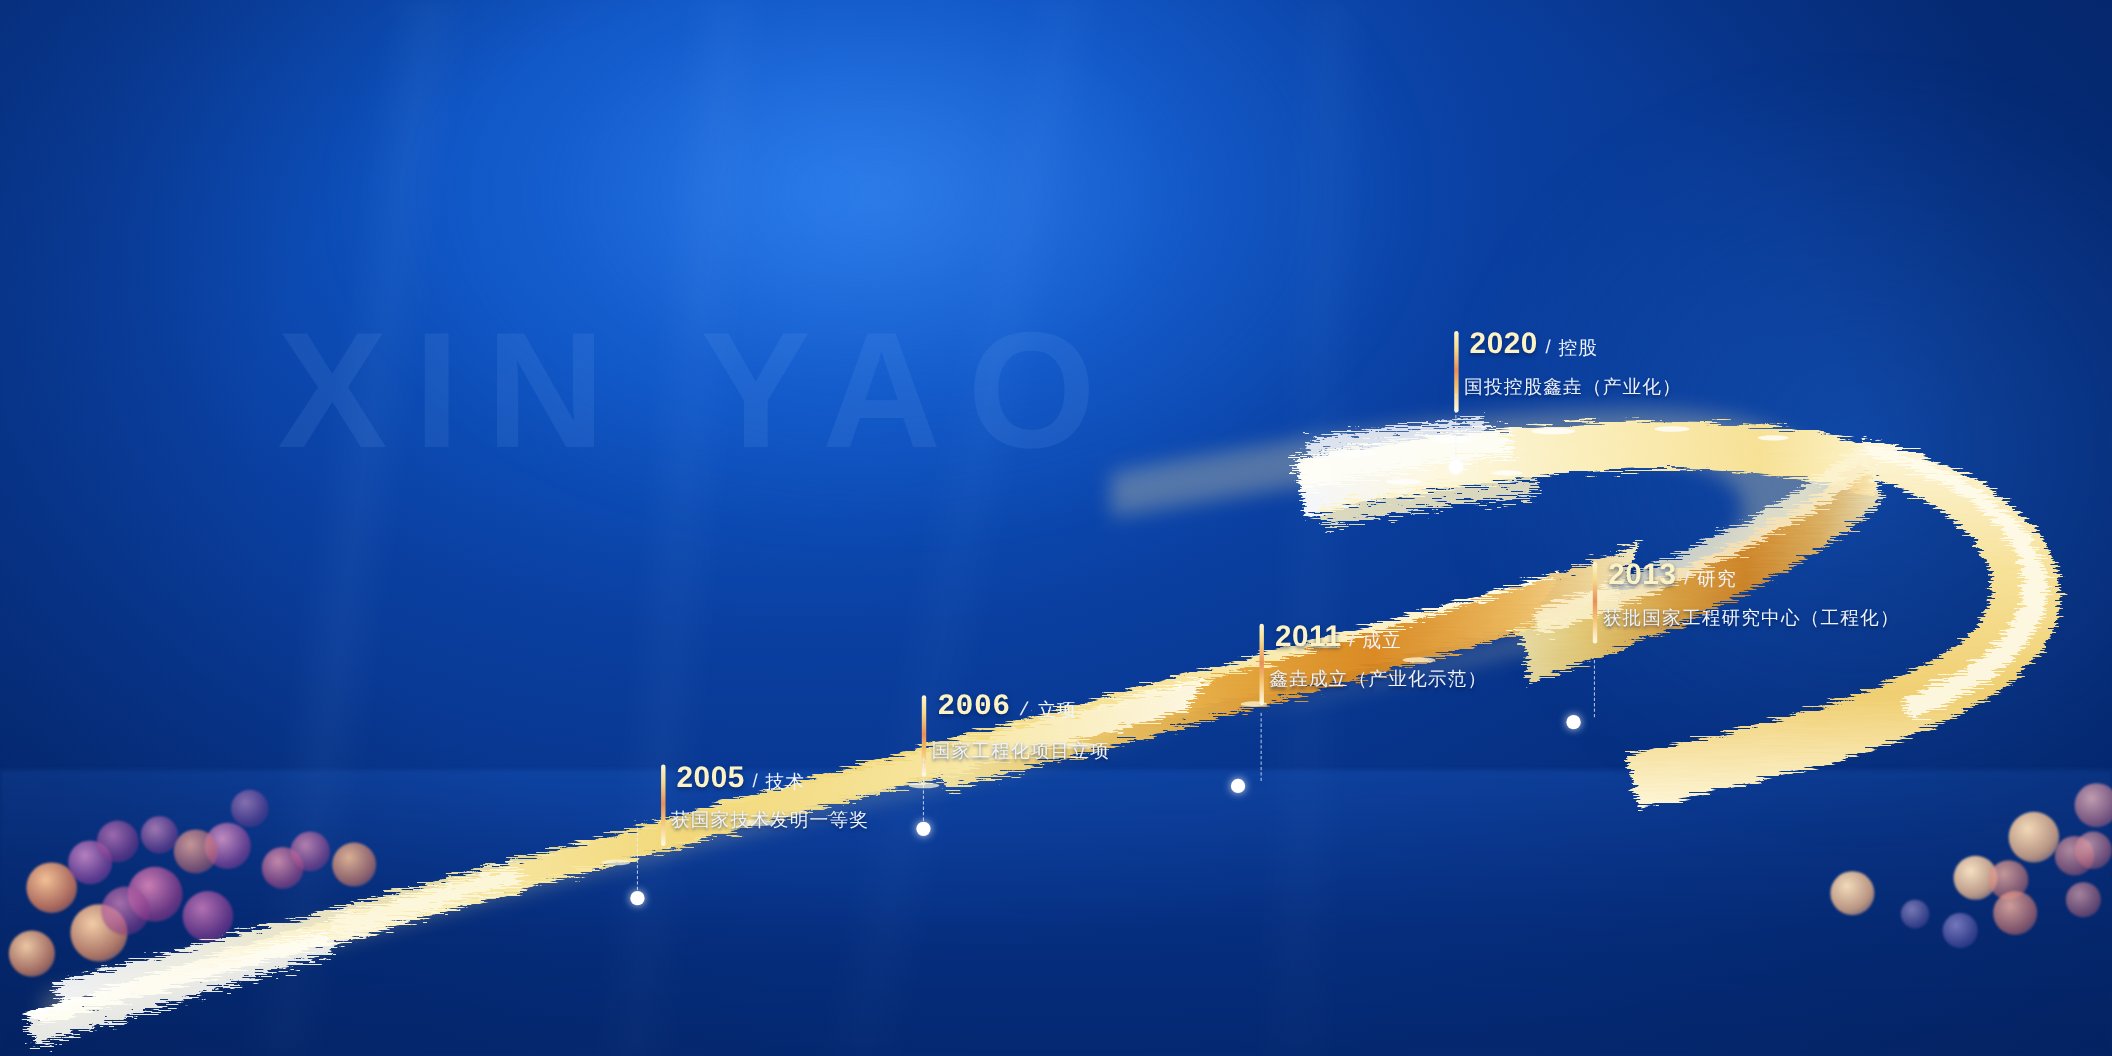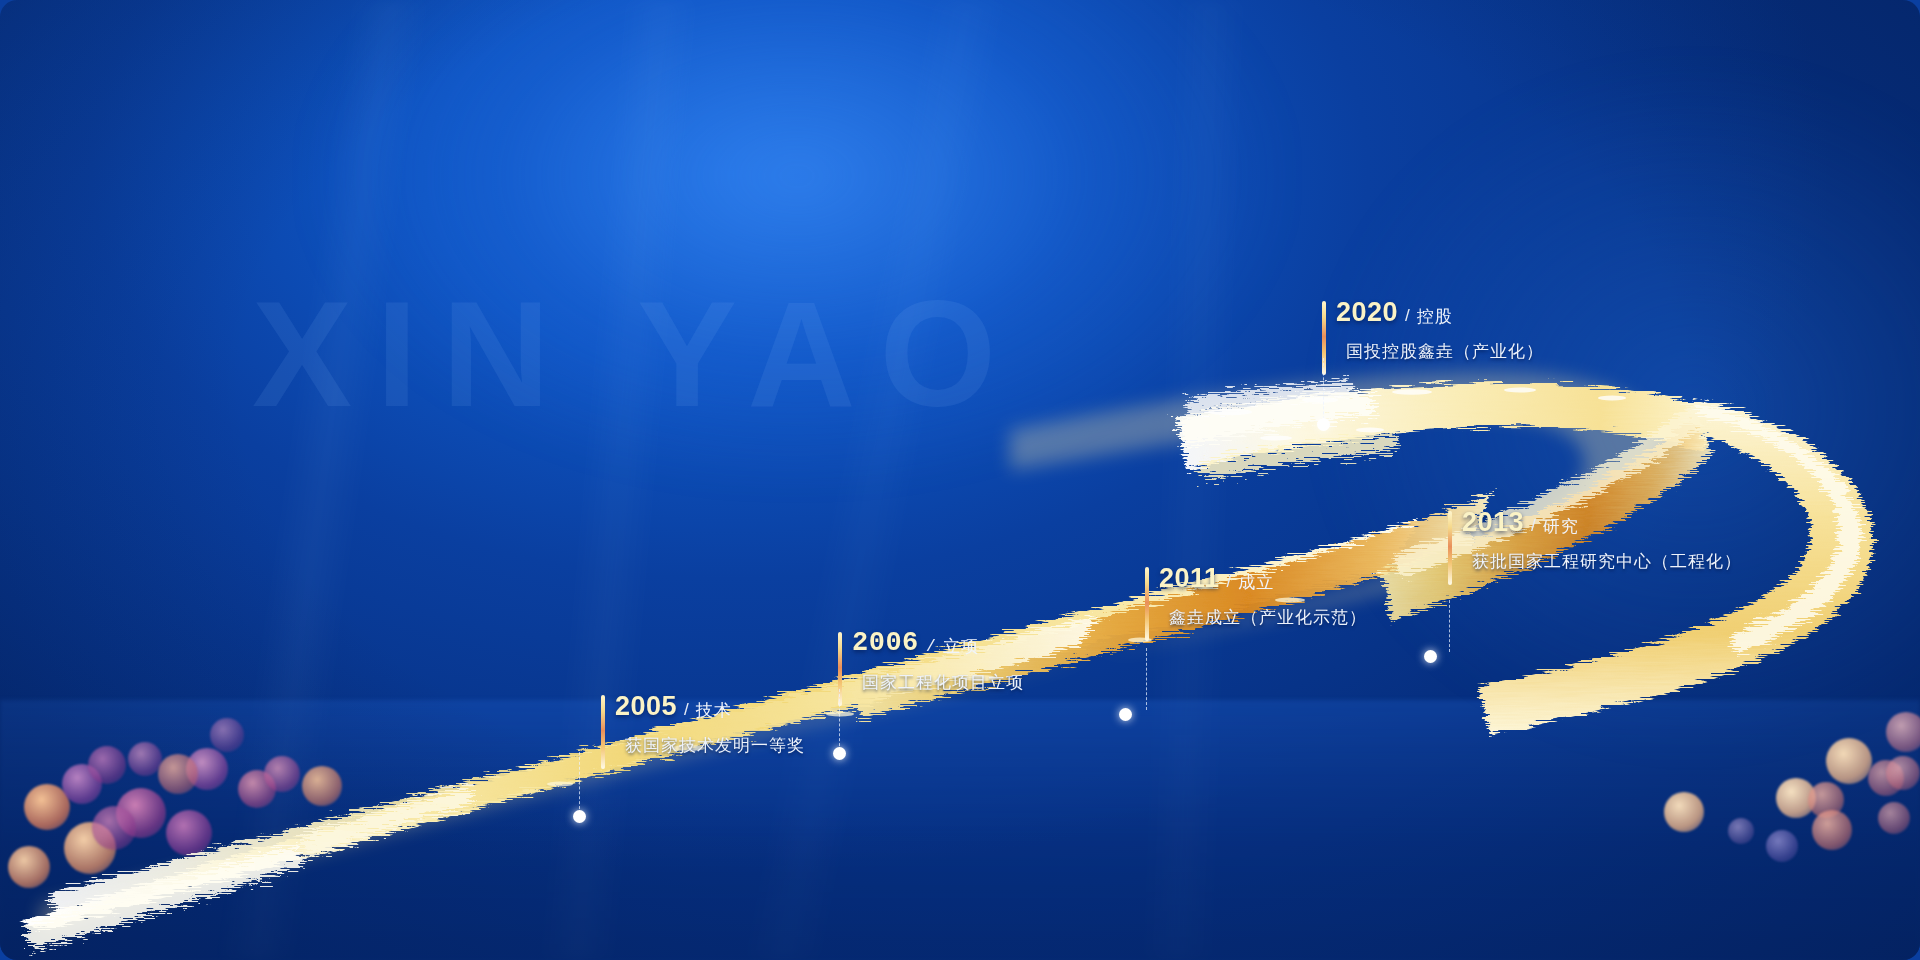--- a/index.html
+++ b/index.html
@@ -4,21 +4,21 @@
 <style>
   * { margin:0; padding:0; box-sizing:border-box; }
   html,body { width:1920px; height:960px; overflow:hidden; }
   body {
     font-family:"Liberation Sans","DejaVu Sans",sans-serif;
     background:#0a3fa0;
     position:relative;
   }
 
   
-  #stage { position:absolute; inset:0; width:1920px; height:960px; overflow:hidden;border-radius:17px; }
+  #stage { position:absolute; inset:0; width:1920px; height:960px; overflow:hidden; }
 
   .bg-base{
     position:absolute; inset:0;
     background:
       radial-gradient(ellipse 1100px 700px at 38% 18%, #1565d8 0%, #0e55c4 28%, #0a3fa0 58%, #062f80 100%),
       linear-gradient(175deg,#0b46ab 0%,#0a3c9c 40%,#083380 75%,#052a6e 100%);
   }
   .bg-glow-top{
     position:absolute; left:16%; top:-14%; width:980px; height:620px;
     background:radial-gradient(ellipse at center, rgba(70,150,255,.50) 0%, rgba(40,110,225,.22) 42%, rgba(10,60,160,0) 72%);
@@ -97,21 +97,21 @@
     border-radius:2px;
   }
   .ms-year{
     font-size:27px; font-weight:700; color:#fbf3c6; letter-spacing:.5px;
     line-height:1; text-shadow:0 2px 4px rgba(2,22,70,.6);
   }
   .ms-sep{ font-size:17px; color:#e8edf5; line-height:1; padding-bottom:2px; }
   .ms-tag{ font-size:17px; color:#f0f4fb; line-height:1; padding-bottom:1px; letter-spacing:1px; }
   .ms-desc{
     font-size:17px; color:#eef3fb; letter-spacing:1px;
-    margin-top:14px; padding-left:24px;
+    margin-top:14px; padding-left:9px;
     text-shadow:0 2px 3px rgba(2,22,70,.6);
   }
   .connector{ position:absolute; width:0; border-left:1.5px dashed rgba(236,243,255,.72); }
   .dot{
     position:absolute; width:13px; height:13px; border-radius:50%;
     background:#ffffff; box-shadow:0 0 8px rgba(255,255,255,.85);
   }
 </style>
 </head>
 <body>

